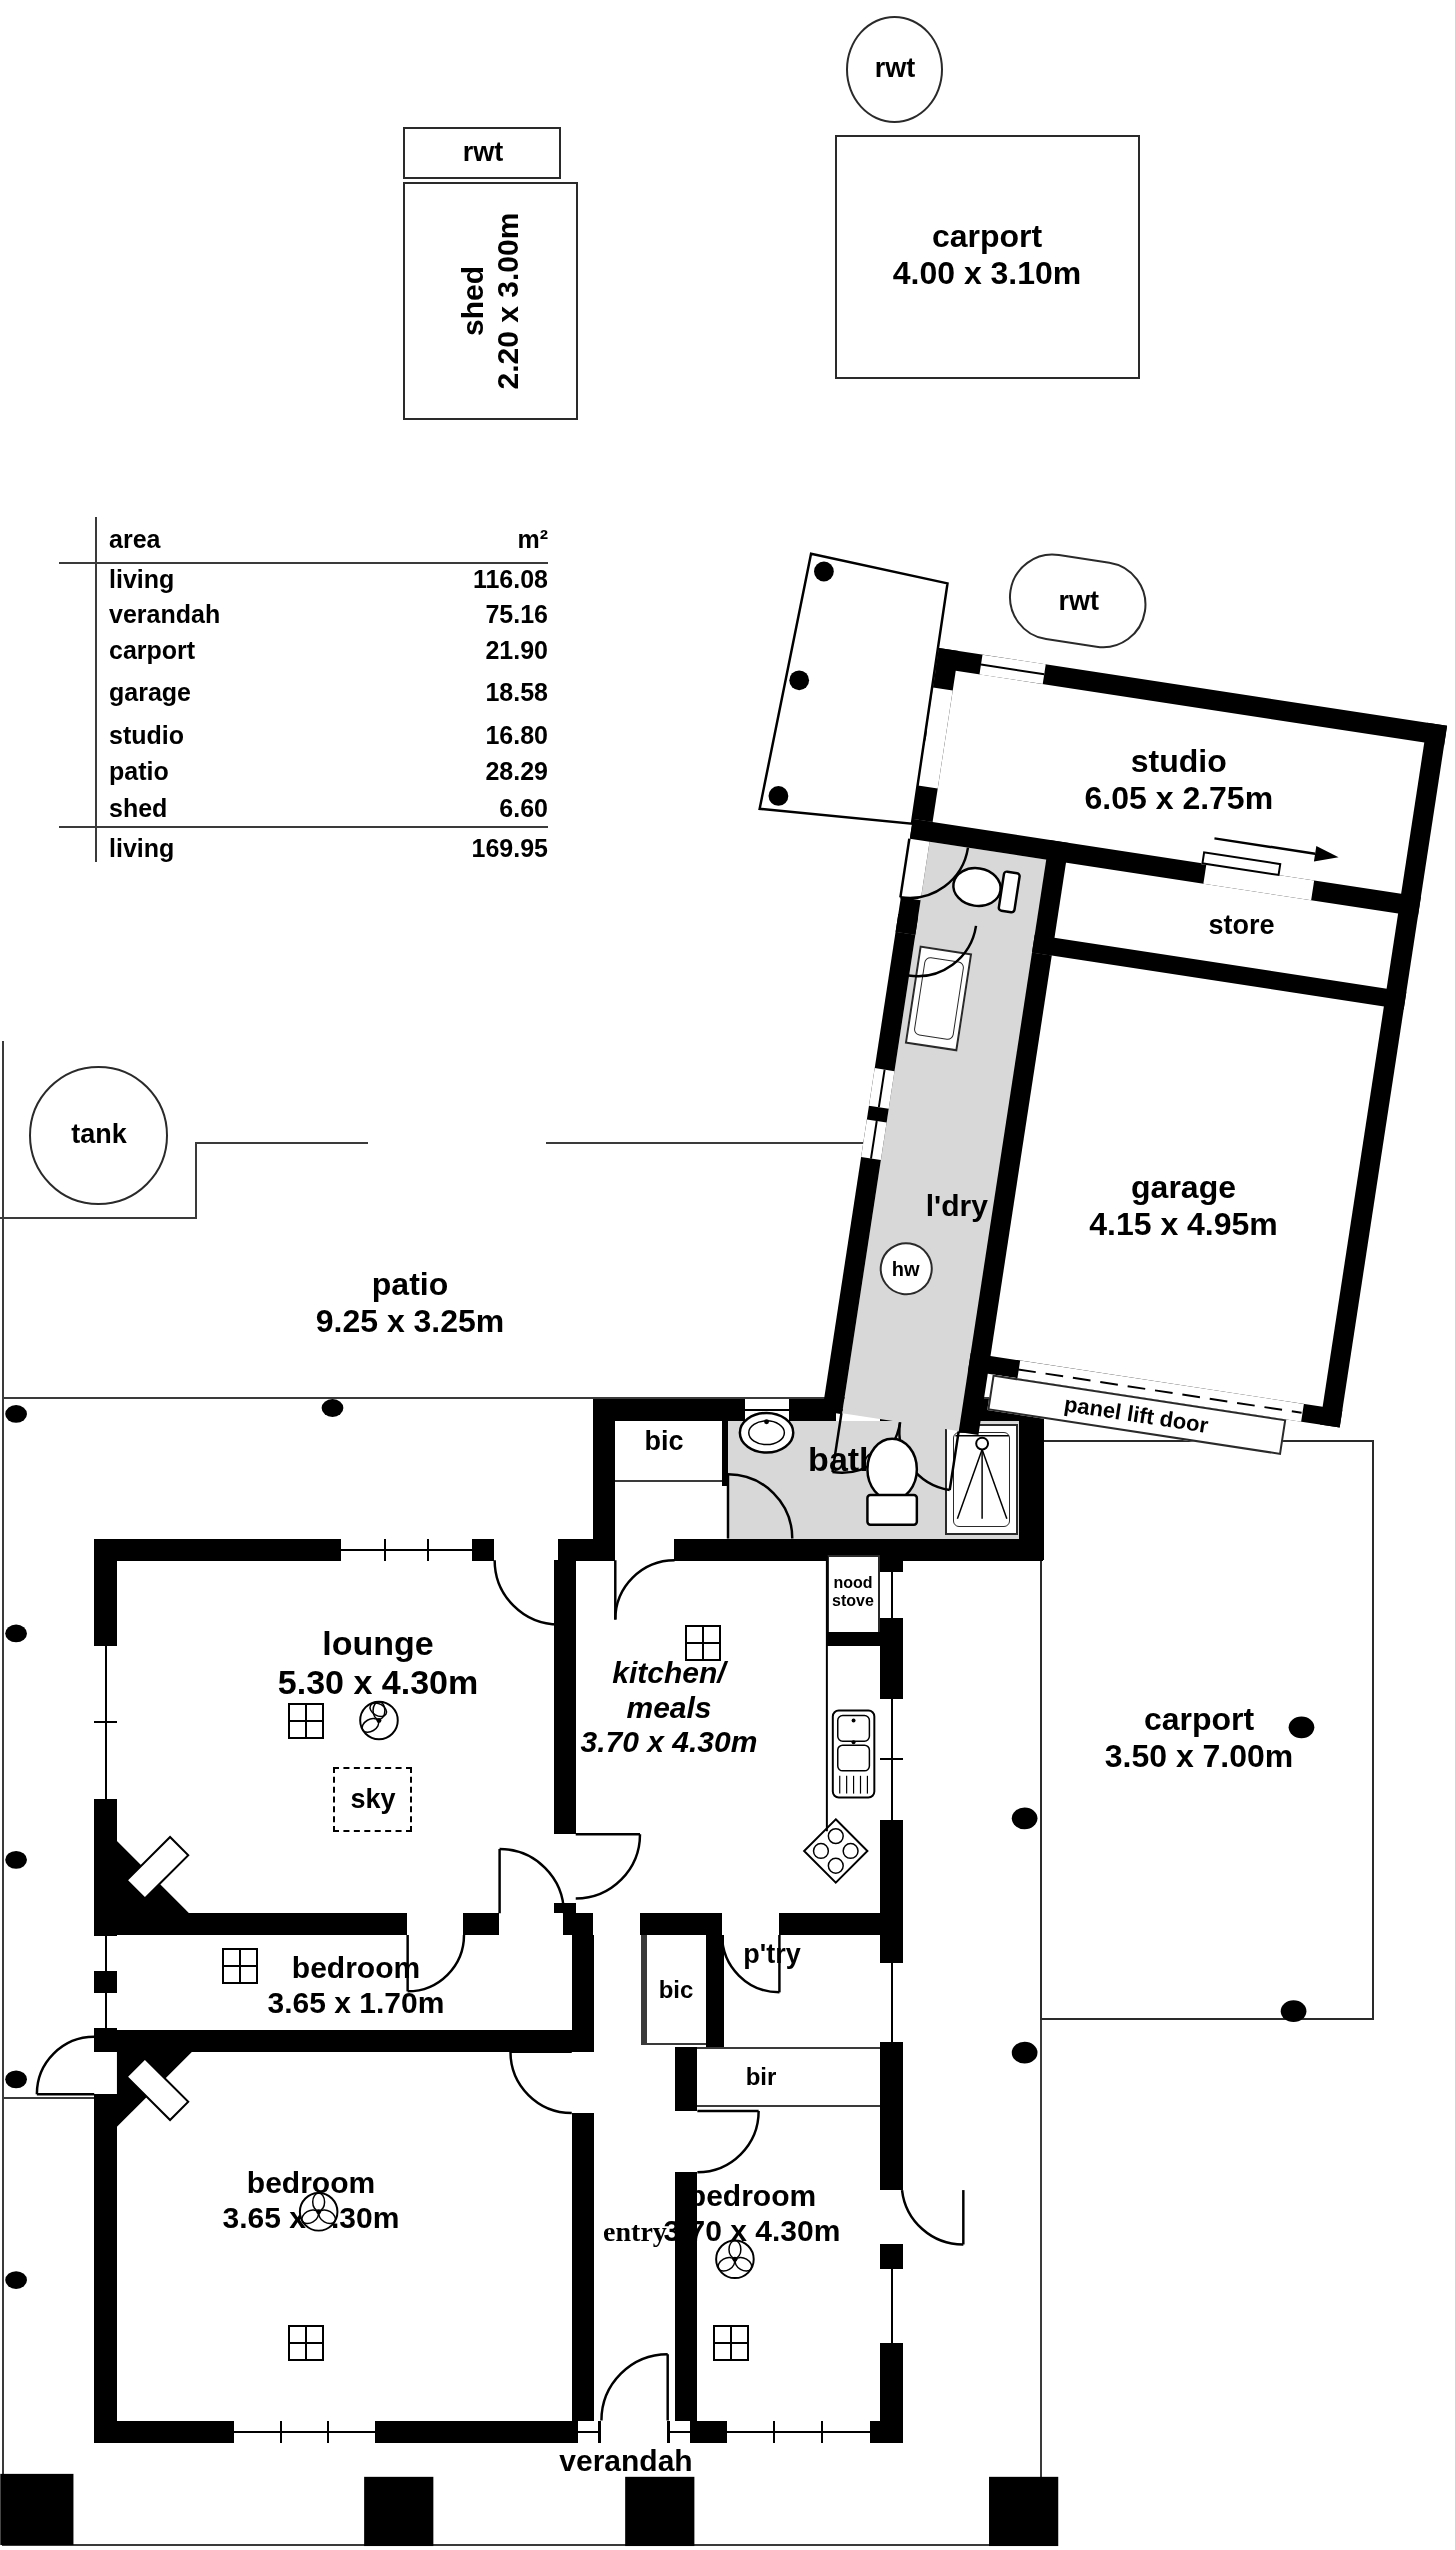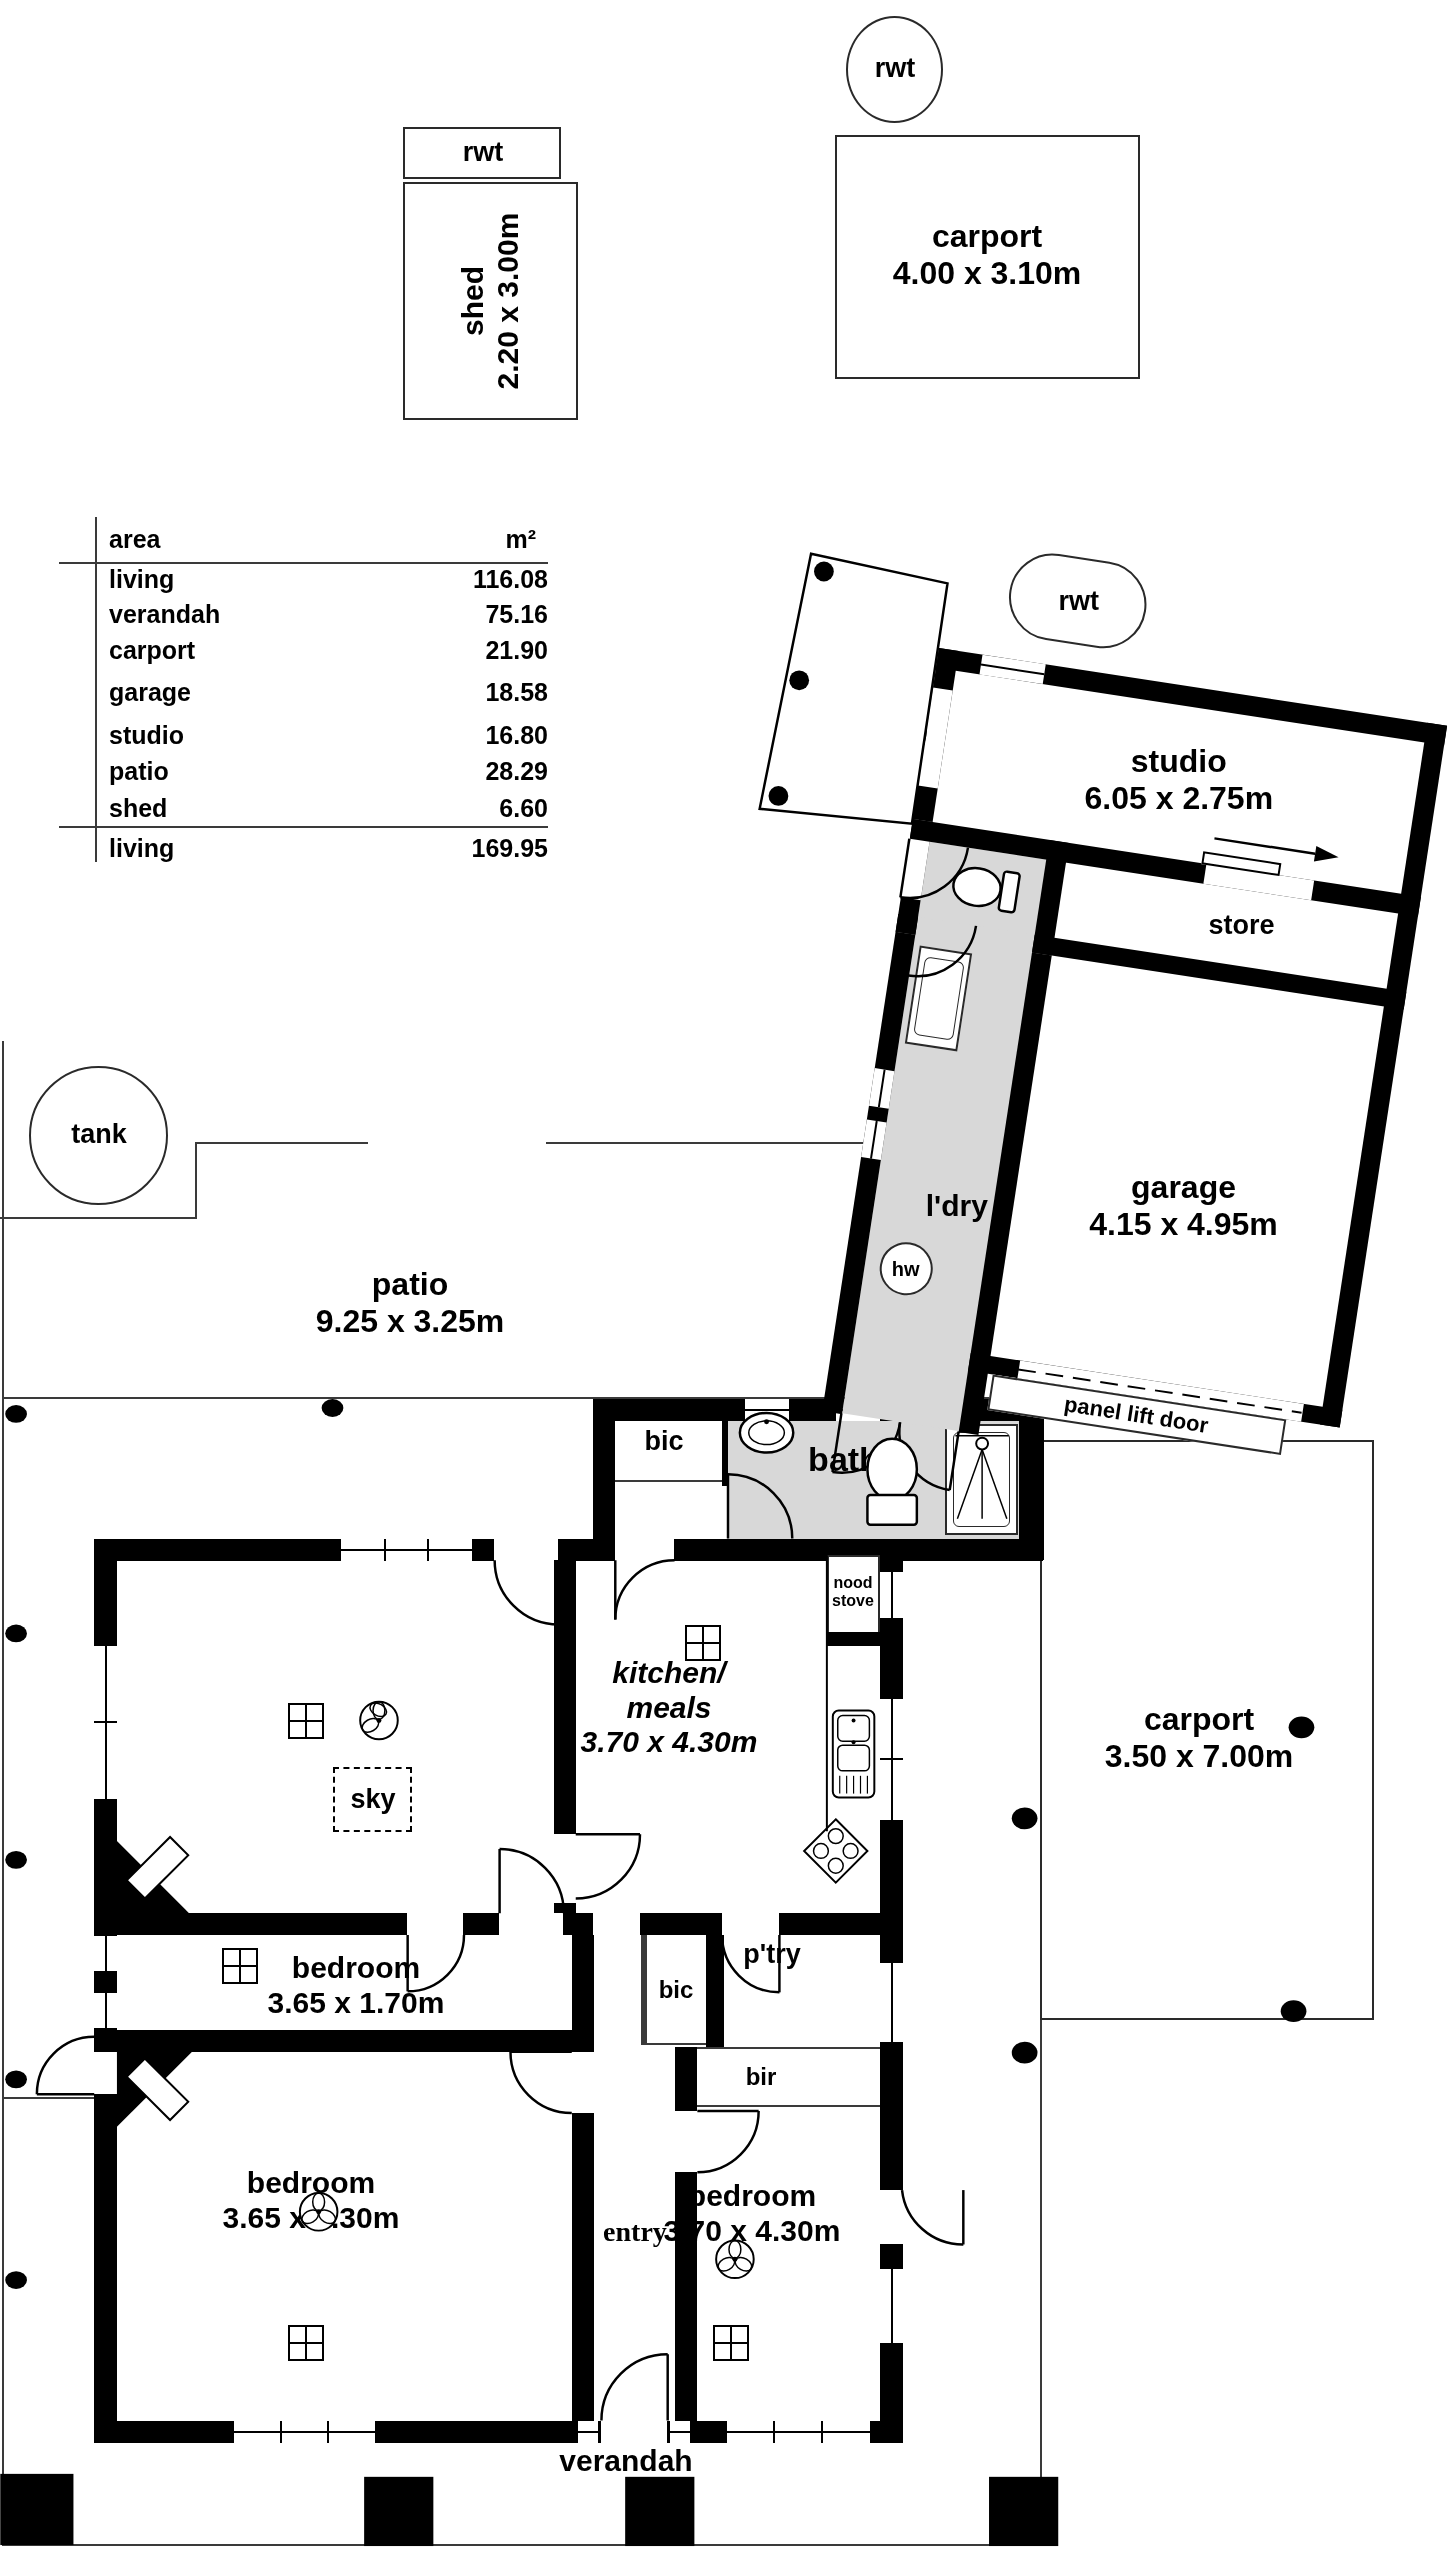--- a/index.html
+++ b/index.html
@@ -44,21 +44,21 @@
   <div class="box" style="left:835px;top:135px;width:305px;height:244px;"></div>
   <div class="lbl f32" style="left:987px;top:255px;">
     <span>carport</span><br><span>4.00 x 3.10m</span>
   </div>
 
   <div class="thin" style="left:95px;top:517px;width:2px;height:345px;"></div>
   <div class="thin" style="left:59px;top:562px;width:489px;height:2px;"></div>
   <div class="thin" style="left:59px;top:826px;width:489px;height:2px;"></div>
   <div class="tblrow" style="left:109px;top:525px;width:439px;">
     <span>area</span>
-    <span style="position:absolute;right:12px;text-align:left;">m²</span>
+    <span style="position:absolute;right:0;text-align:left;">m²</span>
   </div>
   <div class="tblrow" style="left:109px;top:565px;width:439px;"><span>living</span><span style="position:absolute;right:0;">116.08</span></div>
   <div class="tblrow" style="left:109px;top:600px;width:439px;"><span>verandah</span><span style="position:absolute;right:0;">75.16</span></div>
   <div class="tblrow" style="left:109px;top:636px;width:439px;"><span>carport</span><span style="position:absolute;right:0;">21.90</span></div>
   <div class="tblrow" style="left:109px;top:678px;width:439px;"><span>garage</span><span style="position:absolute;right:0;">18.58</span></div>
   <div class="tblrow" style="left:109px;top:721px;width:439px;"><span>studio</span><span style="position:absolute;right:0;">16.80</span></div>
   <div class="tblrow" style="left:109px;top:757px;width:439px;"><span>patio</span><span style="position:absolute;right:0;">28.29</span></div>
   <div class="tblrow" style="left:109px;top:794px;width:439px;"><span>shed</span><span style="position:absolute;right:0;">6.60</span></div>
   <div class="tblrow" style="left:109px;top:834px;width:439px;"><span>living</span><span style="position:absolute;right:0;">169.95</span></div>
 
@@ -363,20 +363,23 @@
     </div>
     <div class="cr f30" style="left:102px;top:549px;">l'dry</div>
   </div>
 
   <div class="lbl f32" style="left:855px;top:714px;">
     <span>covered</span><br><span>pergola</span>
   </div>
 
   <div class="lbl f26" style="left:664px;top:1442px;">bic</div>
   <div class="lbl f34" style="left:844px;top:1460px;">bath</div>
+  <div class="lbl f34" style="left:378px;top:1663px;">
+    <span>lounge</span><br><span>5.30 x 4.30m</span>
+  </div>
   <div class="lbl f26" style="left:373px;top:1800px;">sky</div>
   <div class="lbl f30" style="left:669px;top:1708px;font-style:italic;">
     <span>kitchen/</span><br><span>meals</span><br><span>3.70 x 4.30m</span>
   </div>
   <div class="lbl f16" style="left:853px;top:1592px;">
     <span>nood</span><br><span>stove</span>
   </div>
   <div class="lbl f30" style="left:356px;top:1985px;">
     <span>bedroom</span><br><span>3.65 x 1.70m</span>
   </div>

